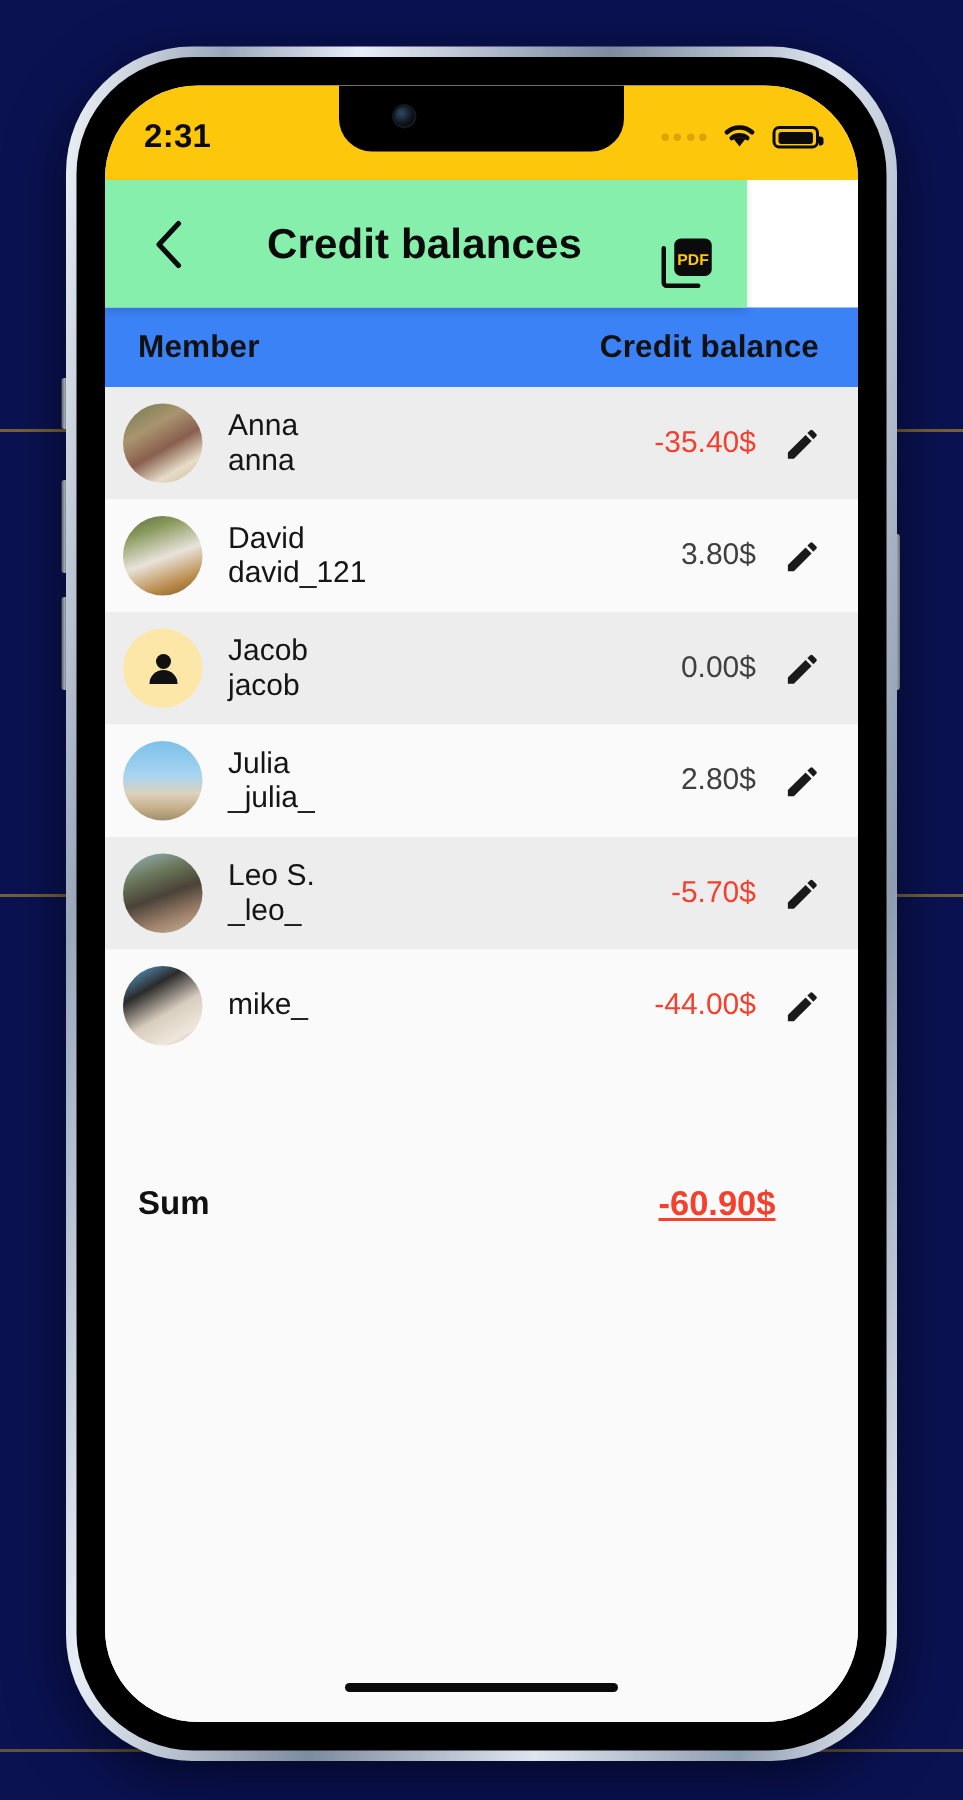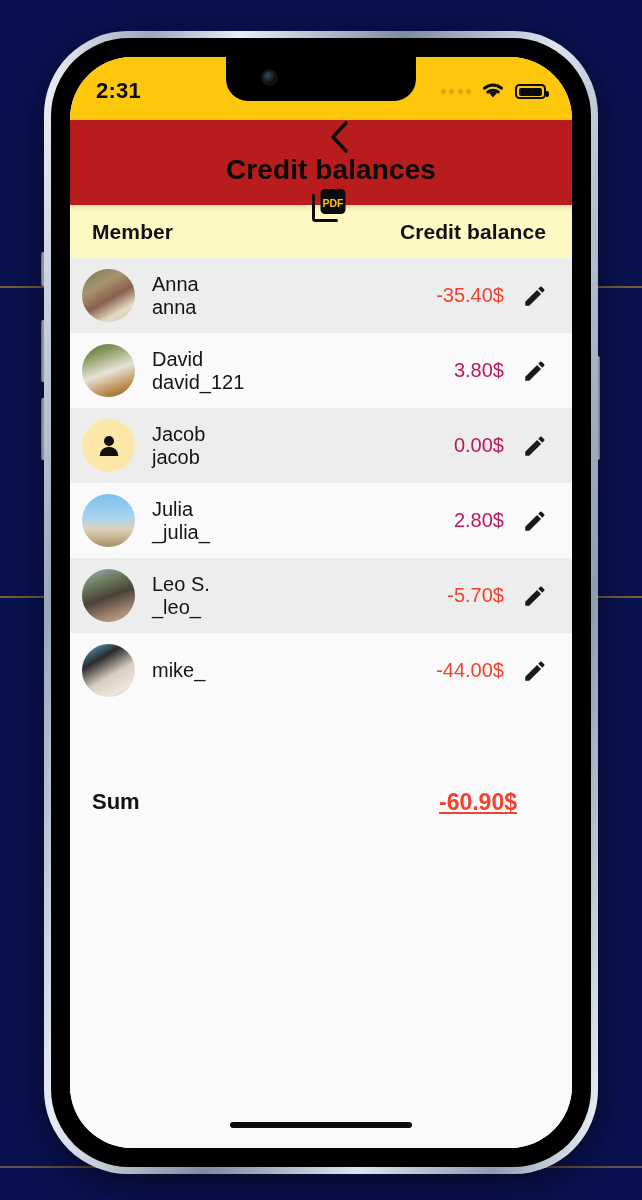--- a/index.html
+++ b/index.html
@@ -89,46 +89,45 @@
   }
   #camera {
     position:absolute; left:37px; top:14px;
     width:13px; height:13px; border-radius:50%;
     background:radial-gradient(circle at 36% 34%, #2c4a63 0%, #10161d 58%, #000 100%);
     box-shadow:0 0 0 1.6px #15181c;
   }
 
   
   #navbar {
-    position:absolute; left:0; top:63px; width:528px; height:85px;
-    background:#b91c1c;
+    position:absolute; left:0; top:63px; width:428px; height:85px;
+    background:#86efac;
     display:flex; align-items:center;
     box-shadow:0 2px 5px rgba(0,0,0,.14);
     z-index:4;
-    flex-direction:column;
   }
   #back-btn {
     width:62px; height:62px; margin-left:12px;
     display:flex; align-items:center; justify-content:center;
     cursor:pointer;
   }
   #nav-title {
     flex:1; text-align:center;
     font-size:28px; font-weight:bold; color:#0b0b0b;
     letter-spacing:.1px; margin-left:-6px;
   }
   #pdf-btn {
     width:60px; height:62px; margin-right:10px;
     display:flex; align-items:flex-end; justify-content:center; cursor:pointer;
   }
 
   
   #table-head {
     position:absolute; left:0; top:148px; width:502px; height:53px;
-    background:#fef9c3;
+    background:#3b82f6;
     display:flex; align-items:center;
     padding:0 26px 0 22px;
   }
   #table-head .th {
     font-size:21px; font-weight:bold; color:#111; letter-spacing:.1px;
   }
   #th-member { flex:1; }
 
   
   #list {
@@ -151,21 +150,21 @@
     display:flex; align-items:center; justify-content:center;
   }
   .names { flex:1; margin-left:17px; line-height:1.15; }
   .nm-first { font-size:20px; color:#151515; }
   .nm-user  { font-size:20px; color:#151515; }
   .bal {
     font-size:20px; text-align:right; white-space:nowrap;
     margin-right:14px;
   }
   .bal.neg { color:#F4402C; }
-  .bal.pos { color:#be185d; }
+  .bal.pos { color:#404040; }
   .edit {
     width:34px; height:34px; flex:0 0 34px;
     display:flex; align-items:center; justify-content:center; cursor:pointer;
   }
 
   
   #sum-row {
     height:62px; display:flex; align-items:center;
     padding-left:22px; padding-right:55px;
     background:#FAFAFA; margin-top:63px;

